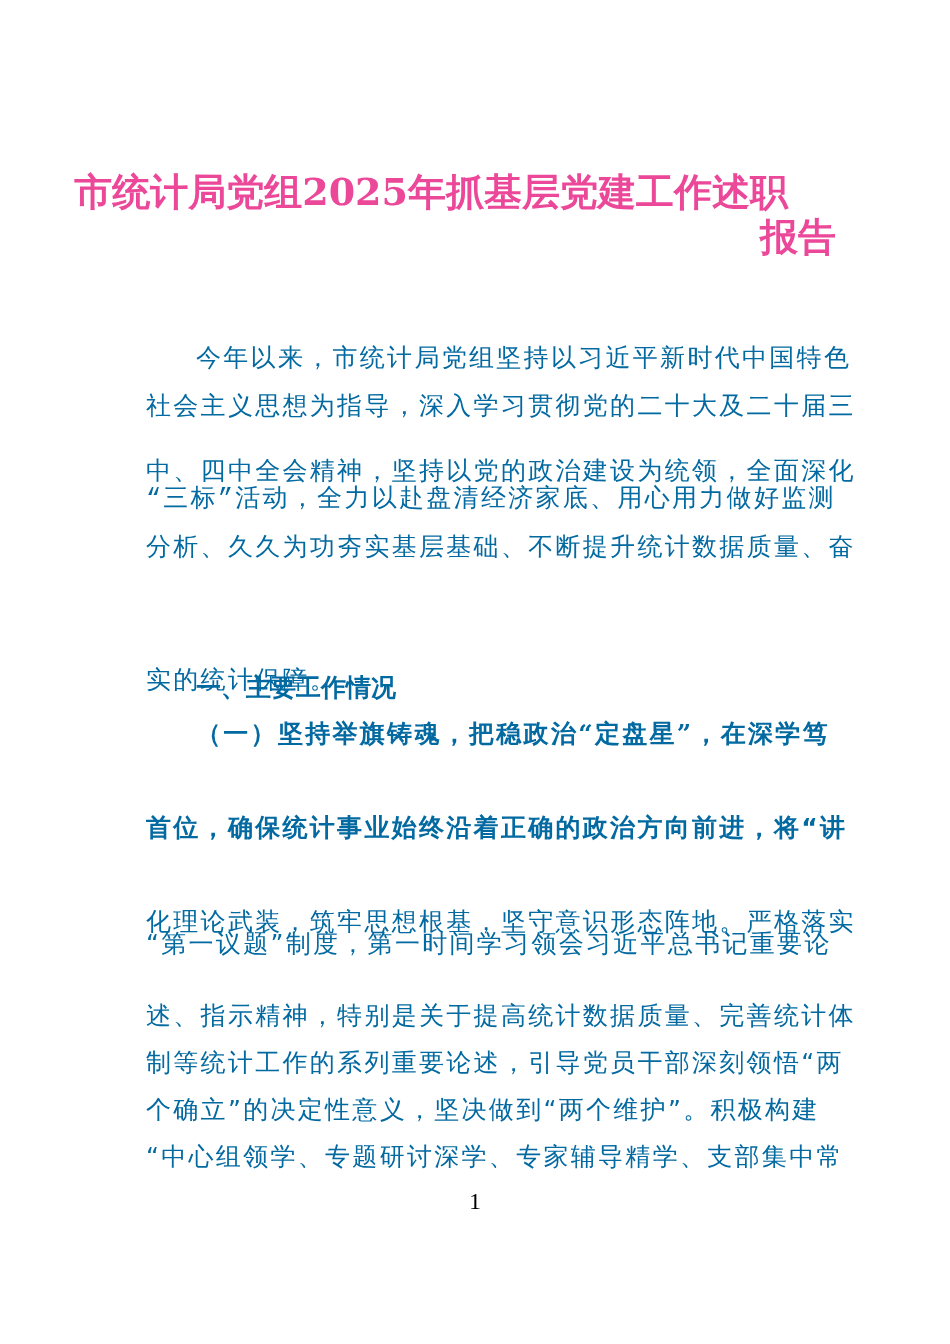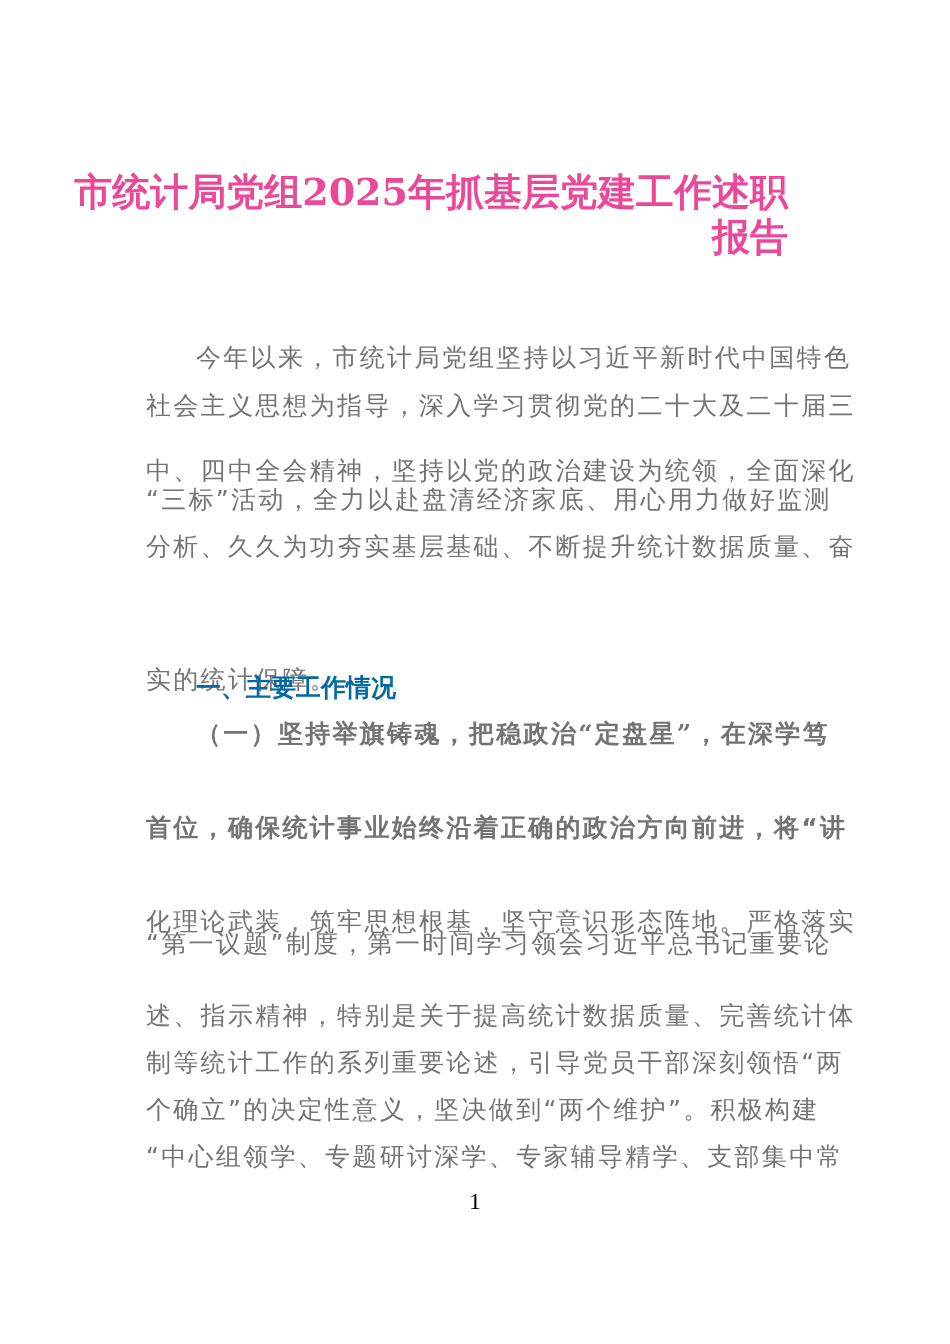--- a/index.html
+++ b/index.html
@@ -5,45 +5,45 @@
   html, body { margin: 0; padding: 0; background: #ffffff; }
   body { width: 950px; height: 1344px; position: relative; overflow: hidden; }
   .page { position: absolute; left: 0; top: 0; width: 950px; height: 1344px; background: #fff; }
   .title-line {
     position: absolute; left: 0; width: 788px; text-align: right;
     font-family: "DejaVu Serif", serif; font-weight: bold; font-size: 38px; color: #ec4899;
     line-height: 44px; white-space: nowrap;
   }
   .line {
     position: absolute; left: 146px; width: 660px;
-    font-family: "DejaVu Sans", sans-serif; font-size: 25px; color: #737373;
+    font-family: "DejaVu Sans", sans-serif; font-size: 25px; color: #0369a1;
     line-height: 32px; white-space: nowrap; letter-spacing: 2.3px;
   }
   .heading1 {
     position: absolute; left: 196px; font-family: "DejaVu Sans", sans-serif;
     font-size: 25px; font-weight: bold; color: #0369a1; line-height: 32px; white-space: nowrap;
   }
   .bold-run { font-weight: bold; font-family: "DejaVu Serif", serif; }
   .page-number {
     position: absolute; left: 0; width: 950px; top: 1188px; text-align: center;
     font-family: "Liberation Serif", serif; font-size: 24px; color: #000;
   }
 </style>
 </head>
 <body>
 
 <div class="page">
 
   <div class="title-line" style="top:170px;">市统计局党组2025年抓基层党建工作述职</div>
-  <div class="title-line" style="top:215px;">报告</div>
+  <div class="title-line" style="top:215px;margin-left:48px;">报告</div>
 
   <div class="line" style="top:342px; left:196px; width:610px;">今年以来，市统计局党组坚持以习近平新时代中国特色</div>
   <div class="line" style="top:390px;">社会主义思想为指导，深入学习贯彻党的二十大及二十届三</div>
   <div class="line" style="top:437px;margin-top:18px;">中、四中全会精神，坚持以党的政治建设为统领，全面深化</div>
-  <div class="line" style="top:484px;">“三标”活动，全力以赴盘清经济家底、用心用力做好监测</div>
+  <div class="line" style="top:484px;font-family:Liberation Mono, monospace;">“三标”活动，全力以赴盘清经济家底、用心用力做好监测</div>
   <div class="line" style="top:531px;">分析、久久为功夯实基层基础、不断提升统计数据质量、奋</div>
   <div class="line" style="top:636px;margin-top:28px;">实的统计保障。</div>
 
   <div class="heading1" style="top:672px;">一、主要工作情况</div>
 
   <div class="line" style="top:718px; left:196px; width:610px;">
     <span class="bold-run">（一）坚持举旗铸魂，把稳政治“定盘星”，在深学笃</span>
   </div>
 
   <div class="line" style="top:812px;font-weight:bold;">首位，确保统计事业始终沿着正确的政治方向前进，将“讲</div>

